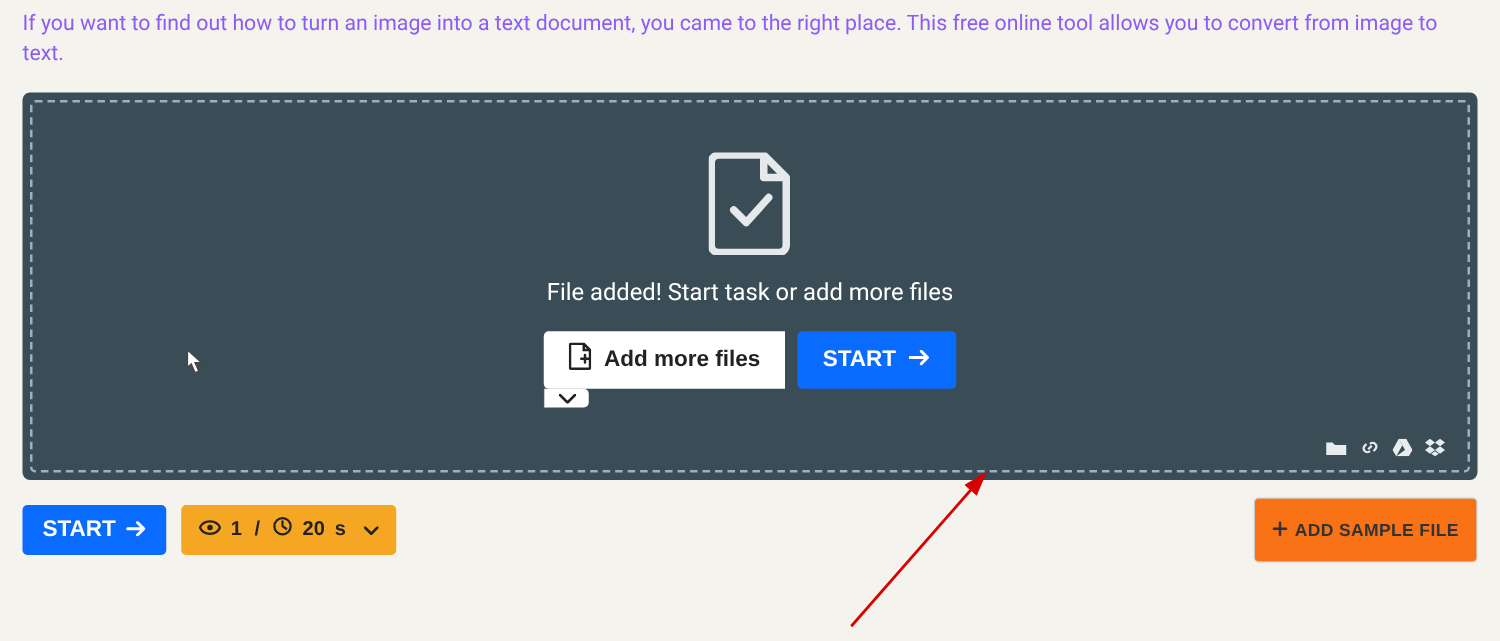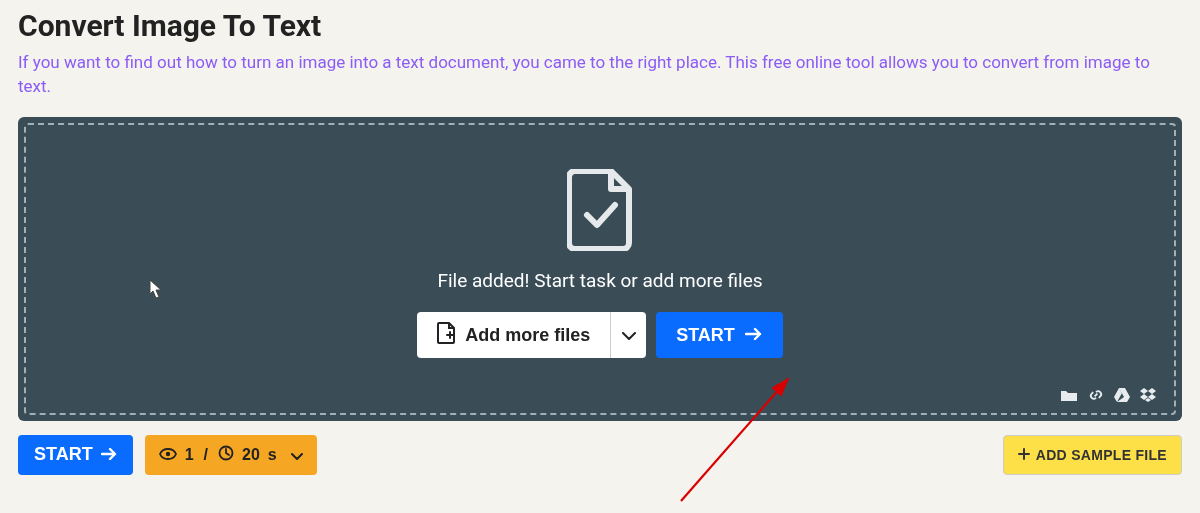--- a/index.html
+++ b/index.html
@@ -68,20 +68,21 @@
     border: none;
     border-radius: 4px;
     font-size: 18px;
     font-weight: 600;
     padding: 0 20px;
     height: 46px;
     cursor: pointer;
   }
   .btn-group {
     display: flex;
+    flex-direction: column;
   }
   .btn-group .btn:first-child {
     border-top-right-radius: 0;
     border-bottom-right-radius: 0;
   }
   .btn-group .dropdown-caret {
     background: #fff;
     border: none;
     border-left: 1px solid #ccc;
     border-top-right-radius: 4px;
@@ -149,44 +150,43 @@
     gap: 8px;
     font-size: 16px;
     font-weight: 600;
     color: #222;
     cursor: pointer;
   }
   .status-pill .sep {
     margin: 0 2px;
   }
   .btn-sample {
-    background: #fde047;
+    background: #f97316;
     border: 1px solid #ccc;
     border-radius: 4px;
-    height: 40px;
+    height: 52px;
     padding: 0 14px;
     font-size: 14px;
     font-weight: 600;
     color: #333;
     display: inline-flex;
     align-items: center;
     gap: 6px;
     cursor: pointer;
     letter-spacing: 0.3px;
   }
   .arrow-annotation {
     position: absolute;
     pointer-events: none;
   }
 </style>
 </head>
 <body>
 
 <div class="page">
-  <h1>Convert Image To Text</h1>
   <p class="subtitle">If you want to find out how to turn an image into a text document, you came to the right place. This free online tool allows you to convert from image to text.</p>
 
   <div class="dropzone-outer">
     <div class="dropzone">
 
       <span class="file-icon">
         <svg width="66" height="82" viewBox="0 0 66 82" fill="none">
           <path d="M8 2 H44 L62 20 V74 A6 6 0 0 1 56 80 H8 A6 6 0 0 1 2 74 V8 A6 6 0 0 1 8 2 Z" stroke="#e6e9eb" stroke-width="6" fill="none" stroke-linejoin="round"></path>
           <path d="M44 2 V20 H62" stroke="#e6e9eb" stroke-width="6" fill="none" stroke-linejoin="round"></path>
           <path d="M20 46 L30 56 L48 36" stroke="#e6e9eb" stroke-width="6" fill="none" stroke-linecap="round" stroke-linejoin="round"></path>

